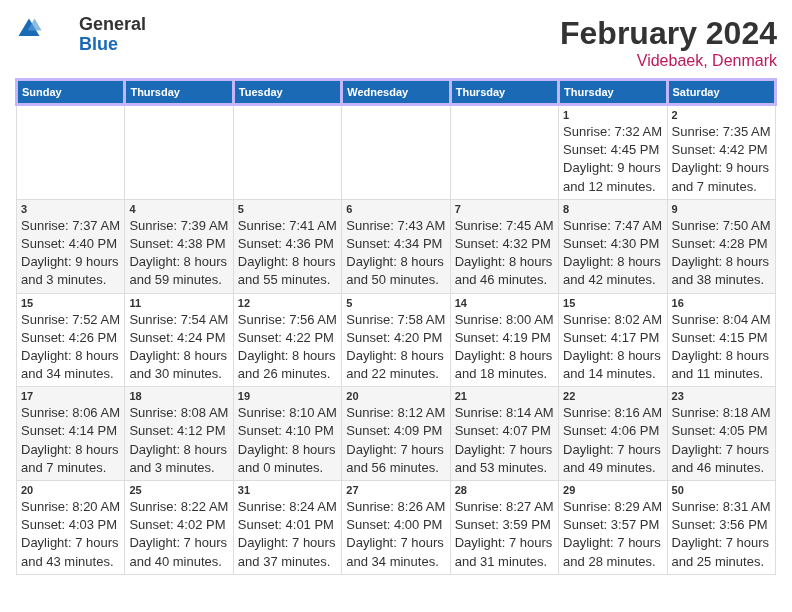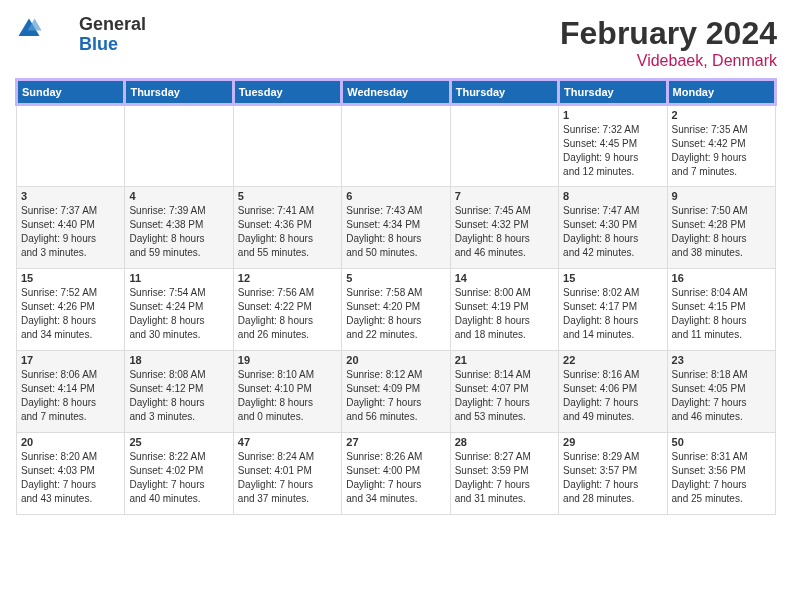--- a/index.html
+++ b/index.html
@@ -76,21 +76,21 @@
     .calendar tbody tr:nth-child(even) td {
       background: #f5f5f5;
     }
     .day-number {
       font-size: 11px;
       font-weight: bold;
       display: block;
       margin-bottom: 2px;
     }
     .day-info {
-      font-size: 10px;
+      font-size: 13px;
       line-height: 1.4;
       color: #333;
     }
     .empty-cell {
       background: #fff !important;
     }
   </style>
 </head>
 <body>
 
@@ -114,21 +114,21 @@
 
   <table class="calendar">
     <thead>
       <tr>
         <th>Sunday</th>
         <th>Thursday</th>
         <th>Tuesday</th>
         <th>Wednesday</th>
         <th>Thursday</th>
         <th>Thursday</th>
-        <th>Monday</th>
+        <th>Saturday</th>
       </tr>
     </thead>
     <tbody id="calendar-body">
     <tr>
           <td class="empty-cell"></td>
           <td class="empty-cell"></td>
           <td class="empty-cell"></td>
           <td class="empty-cell"></td>
           <td class="empty-cell"></td>
           <td>
@@ -233,21 +233,21 @@
         <tr>
           <td>
             <span class="day-number">20</span>
             <div class="day-info">Sunrise: 8:20 AM<br>Sunset: 4:03 PM<br>Daylight: 7 hours<br>and 43 minutes.</div>
           </td>
           <td>
             <span class="day-number">25</span>
             <div class="day-info">Sunrise: 8:22 AM<br>Sunset: 4:02 PM<br>Daylight: 7 hours<br>and 40 minutes.</div>
           </td>
           <td>
-            <span class="day-number">47</span>
+            <span class="day-number">31</span>
             <div class="day-info">Sunrise: 8:24 AM<br>Sunset: 4:01 PM<br>Daylight: 7 hours<br>and 37 minutes.</div>
           </td>
           <td>
             <span class="day-number">27</span>
             <div class="day-info">Sunrise: 8:26 AM<br>Sunset: 4:00 PM<br>Daylight: 7 hours<br>and 34 minutes.</div>
           </td>
           <td>
             <span class="day-number">28</span>
             <div class="day-info">Sunrise: 8:27 AM<br>Sunset: 3:59 PM<br>Daylight: 7 hours<br>and 31 minutes.</div>
           </td>

